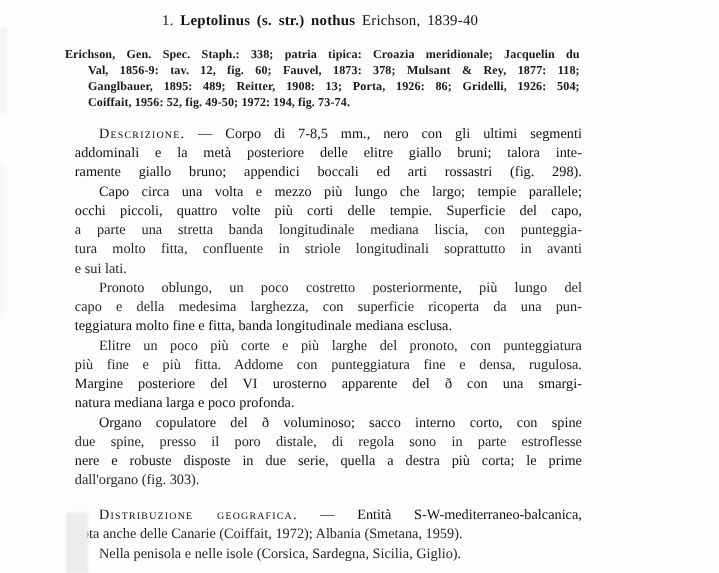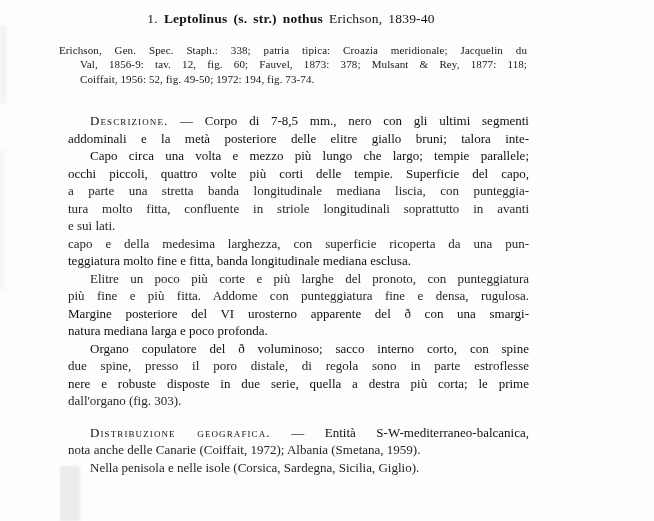--- a/index.html
+++ b/index.html
@@ -18,21 +18,21 @@
     font-size:13.5px;
     letter-spacing:.2px;
     word-spacing:2.5px;
     color:#141414;
     white-space:nowrap;
   }
   .title .b{font-weight:700;}
   
   .citation{
     position:absolute;top:43px;left:59px;width:468px;
-    font-size:11px;font-weight:400;color:#181818;
+    font-size:11px;font-weight:700;color:#181818;
     letter-spacing:.1px;
   }
   .citation .line{line-height:14.4px;height:14.4px;}
   .citation .line.hang{margin-left:21px;}
   
   .bodytext{
     position:absolute;top:112px;left:68px;width:461px;
     font-size:13px;
   }
   .bodytext .line{line-height:17.5px;height:17.5px;color:#262626;}
@@ -61,36 +61,39 @@
   <div class="title"><span>1.</span>
     <span class="b">Leptolinus</span>
     <span class="b">(s. str.)</span>
     <span class="b">nothus</span>
     <span>Erichson, 1839-40</span>
   </div>
 
   <div class="citation" id="citation-block">
       <div class="line">Erichson, Gen. Spec. Staph.: 338; patria tipica: Croazia meridionale; Jacquelin du</div>
       <div class="line hang">Val, 1856-9: tav. 12, fig. 60; Fauvel, 1873: 378; Mulsant &amp; Rey, 1877: 118;</div>
+      <div class="line hang">Ganglbauer, 1895: 489; Reitter, 1908: 13; Porta, 1926: 86; Gridelli, 1926: 504;</div>
       <div class="line natural hang">Coiffait, 1956: 52, fig. 49-50; 1972: 194, fig. 73-74.</div>
     </div>
 
   <div class="bodytext" id="body-block">
       <div class="para">
         <div class="line heavy indent"><span class="sc">Descrizione.</span><span> — Corpo di 7-8,5 mm., nero con gli ultimi segmenti</span></div>
         <div class="line heavy">addominali e la metà posteriore delle elitre giallo bruni; talora inte-</div>
+        <div class="line heavy">ramente giallo bruno; appendici boccali ed arti rossastri (fig. 298).</div>
       </div>
       <div class="para">
         <div class="line heavy indent">Capo circa una volta e mezzo più lungo che largo; tempie parallele;</div>
         <div class="line heavy">occhi piccoli, quattro volte più corti delle tempie. Superficie del capo,</div>
         <div class="line">a parte una stretta banda longitudinale mediana liscia, con punteggia-</div>
         <div class="line">tura molto fitta, confluente in striole longitudinali soprattutto in avanti</div>
         <div class="line natural">e sui lati.</div>
       </div>
       <div class="para">
+        <div class="line indent">Pronoto oblungo, un poco costretto posteriormente, più lungo del</div>
         <div class="line">capo e della medesima larghezza, con superficie ricoperta da una pun-</div>
         <div class="line heavy natural">teggiatura molto fine e fitta, banda longitudinale mediana esclusa.</div>
       </div>
       <div class="para">
         <div class="line indent">Elitre un poco più corte e più larghe del pronoto, con punteggiatura</div>
         <div class="line">più fine e più fitta. Addome con punteggiatura fine e densa, rugulosa.</div>
         <div class="line heavy">Margine posteriore del VI urosterno apparente del ð con una smargi-</div>
         <div class="line heavy natural">natura mediana larga e poco profonda.</div>
       </div>
       <div class="para">

